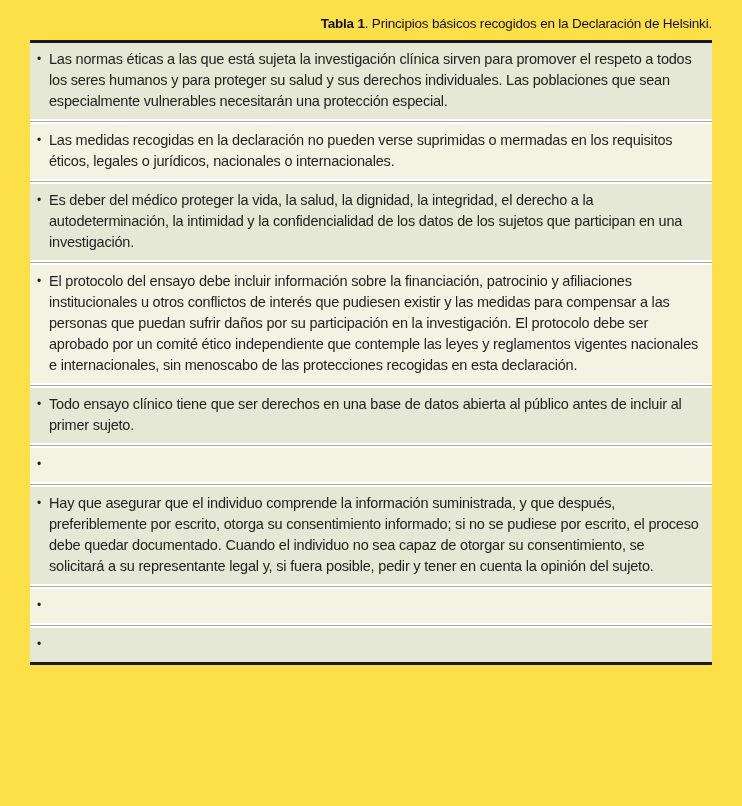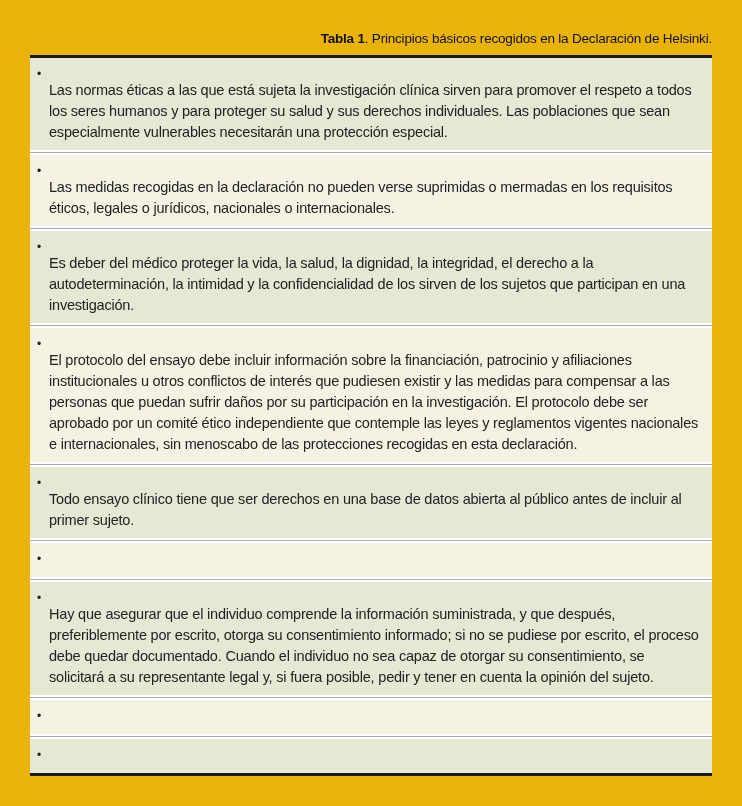--- a/index.html
+++ b/index.html
@@ -4,22 +4,22 @@
 <style>
   * { margin: 0; padding: 0; box-sizing: border-box; }
   html, body {
     width: 742px;
     background: #ffffff;
     font-family: "Liberation Sans", sans-serif;
   }
   .page {
     width: 742px;
     height: 806px;
-    padding: 15px 30px;
-    background: #eab308;
+    padding: 0 30px;
+    background: #fde047;
     overflow: hidden;
   }
   .caption {
     text-align: right;
     padding: 16px 0 9px 0;
     font-size: 13.5px;
     letter-spacing: -0.2px;
     color: #111111;
   }
   .caption .bold { font-weight: bold; }
@@ -40,21 +40,21 @@
   .row.green { background: var(--row-green, #e5e8d4); }
   .row.cream { background: var(--row-cream, #f4f3e3); }
   .bullet {
     width: 12px;
     flex: 0 0 12px;
     font-size: 12px;
     line-height: 21px;
     color: #222222;
     text-align: left;
   }
-  .row-text { flex: 1 1 auto; margin-top: 16px; }
+  .row-text { flex: 1 1 auto; }
   .divider {
     height: 5px;
     background: #ffffff;
     position: relative;
   }
   .divider::after {
     content: "";
     position: absolute;
     left: 0; right: 0; top: 2px;
     height: 1px;
@@ -75,21 +75,21 @@
         <span class="row-text">Las normas éticas a las que está sujeta la investigación clínica sirven para promover el respeto a todos los seres humanos y para proteger su salud y sus derechos individuales. Las poblaciones que sean especialmente vulnerables necesitarán una protección especial.</span>
       </div>
       <div class="divider"></div>
       <div class="row cream">
         <span class="bullet">•</span>
         <span class="row-text">Las medidas recogidas en la declaración no pueden verse suprimidas o mermadas en los requisitos éticos, legales o jurídicos, nacionales o internacionales.</span>
       </div>
       <div class="divider"></div>
       <div class="row green">
         <span class="bullet">•</span>
-        <span class="row-text">Es deber del médico proteger la vida, la salud, la dignidad, la integridad, el derecho a la autodeterminación, la intimidad y la confidencialidad de los sirven de los sujetos que participan en una investigación.</span>
+        <span class="row-text">Es deber del médico proteger la vida, la salud, la dignidad, la integridad, el derecho a la autodeterminación, la intimidad y la confidencialidad de los datos de los sujetos que participan en una investigación.</span>
       </div>
       <div class="divider"></div>
       <div class="row cream">
         <span class="bullet">•</span>
         <span class="row-text">El protocolo del ensayo debe incluir información sobre la financiación, patrocinio y afiliaciones institucionales u otros conflictos de interés que pudiesen existir y las medidas para compensar a las personas que puedan sufrir daños por su participación en la investigación. El protocolo debe ser aprobado por un comité ético independiente que contemple las leyes y reglamentos vigentes nacionales e internacionales, sin menoscabo de las protecciones recogidas en esta declaración.</span>
       </div>
       <div class="divider"></div>
       <div class="row green">
         <span class="bullet">•</span>
         <span class="row-text">Todo ensayo clínico tiene que ser derechos en una base de datos abierta al público antes de incluir al primer sujeto.</span>

